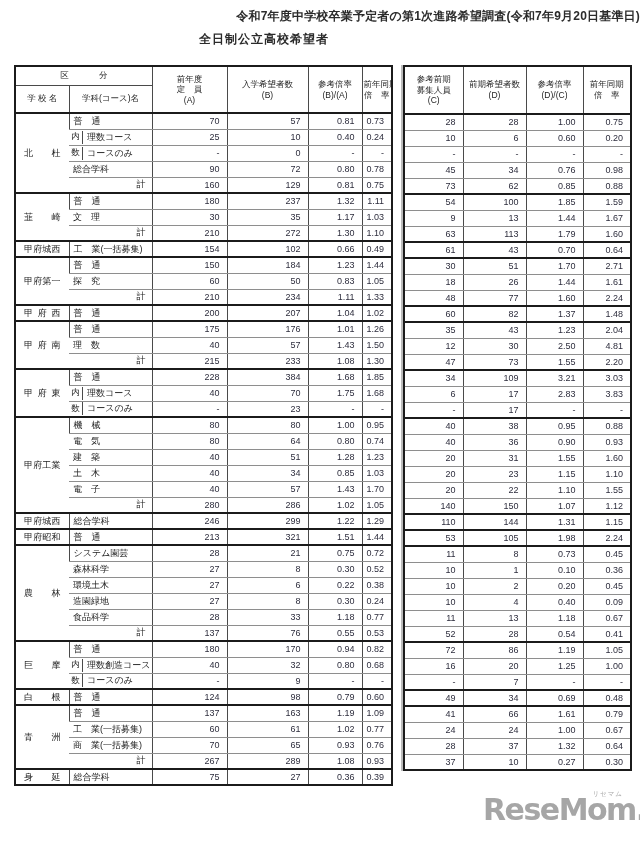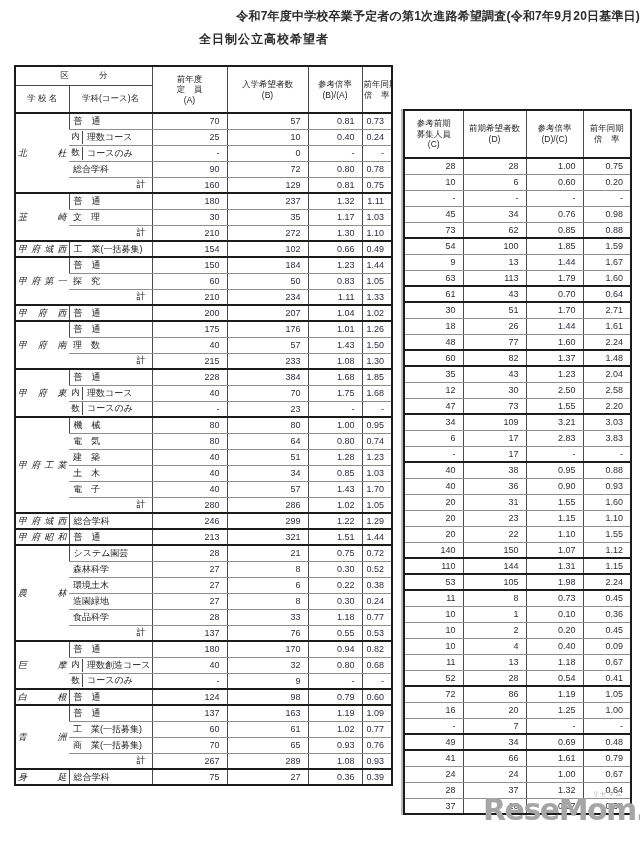--- a/index.html
+++ b/index.html
@@ -13,38 +13,38 @@
     text-align:right; font-size:12px; font-weight:600; color:#2b2b2b;
     letter-spacing:0.2px;
   }
   .doc-subtitle {
     position:absolute; top:31px; left:0; width:528px;
     text-align:center; font-size:12px; font-weight:600; color:#2b2b2b;
     letter-spacing:1px;
   }
   table { border-collapse:collapse; table-layout:fixed; background:#fff; }
   .ltable { position:absolute; left:14px; top:65px; width:377px; border:2px solid #1b1b1b; }
-  .rtable { position:absolute; left:403px; top:65px; width:227px; border:2px solid #1b1b1b; box-shadow:-2px 0 0 #bbb;margin-top:44px; }
+  .rtable { position:absolute; left:403px; top:65px; width:227px; border:2px solid #1b1b1b; box-shadow:-2px 0 0 #bbb; }
   th, td { border-left:1px solid #4a4a4a; overflow:hidden; white-space:nowrap; }
   th:first-child, td:first-child { border-left:none; }
   thead th {
     font-size:8.5px; font-weight:normal; color:#222; text-align:center;
     line-height:1.25; vertical-align:middle; border-bottom:2px solid #1b1b1b;
   }
   tr.h1 { height:19px; }
   tr.h2 { height:28px; }
   tr.hr1 { height:48px; }
   th.kubun { border-bottom:1px solid #4a4a4a; }
   th.kubun .kz { display:flex; justify-content:space-around; padding:0 28px; }
   tbody tr { height:16px; }
   tbody td { border-bottom:1px solid #8e8e8e; font-size:9px; color:#2d2d3d; vertical-align:middle; }
   tbody tr.group-end td { border-bottom:2px solid #1b1b1b; }
   td.school {
     font-size:9px; color:#222; text-align:justify; text-align-last:justify;
-    padding:0 2px; border-bottom:2px solid #1b1b1b !important; vertical-align:middle;font-style:italic;
+    padding:0 8px; border-bottom:2px solid #1b1b1b !important; vertical-align:middle;
   }
   td.course { padding:0; color:#222;margin-left:8px; }
   .course-inner { display:flex; align-items:stretch; height:100%; }
   .course-text { display:flex; align-items:center; padding-left:4px; }
   .marker {
     flex:0 0 13px; border-right:1px solid #4a4a4a;
     display:flex; align-items:center; justify-content:center; font-size:8.5px;
   }
   td.total-cell { text-align:right; padding-right:6px; color:#222; }
   td.num { text-align:right; padding-right:7px; }
@@ -676,21 +676,21 @@
       <tr>
         <td class="num">35</td>
         <td class="num">43</td>
         <td class="num">1.23</td>
         <td class="num">2.04</td>
       </tr>
       <tr>
         <td class="num">12</td>
         <td class="num">30</td>
         <td class="num">2.50</td>
-        <td class="num">2.58</td>
+        <td class="num">4.81</td>
       </tr>
       <tr class="group-end">
         <td class="num">47</td>
         <td class="num">73</td>
         <td class="num">1.55</td>
         <td class="num">2.20</td>
       </tr>
       <tr>
         <td class="num">34</td>
         <td class="num">109</td>

